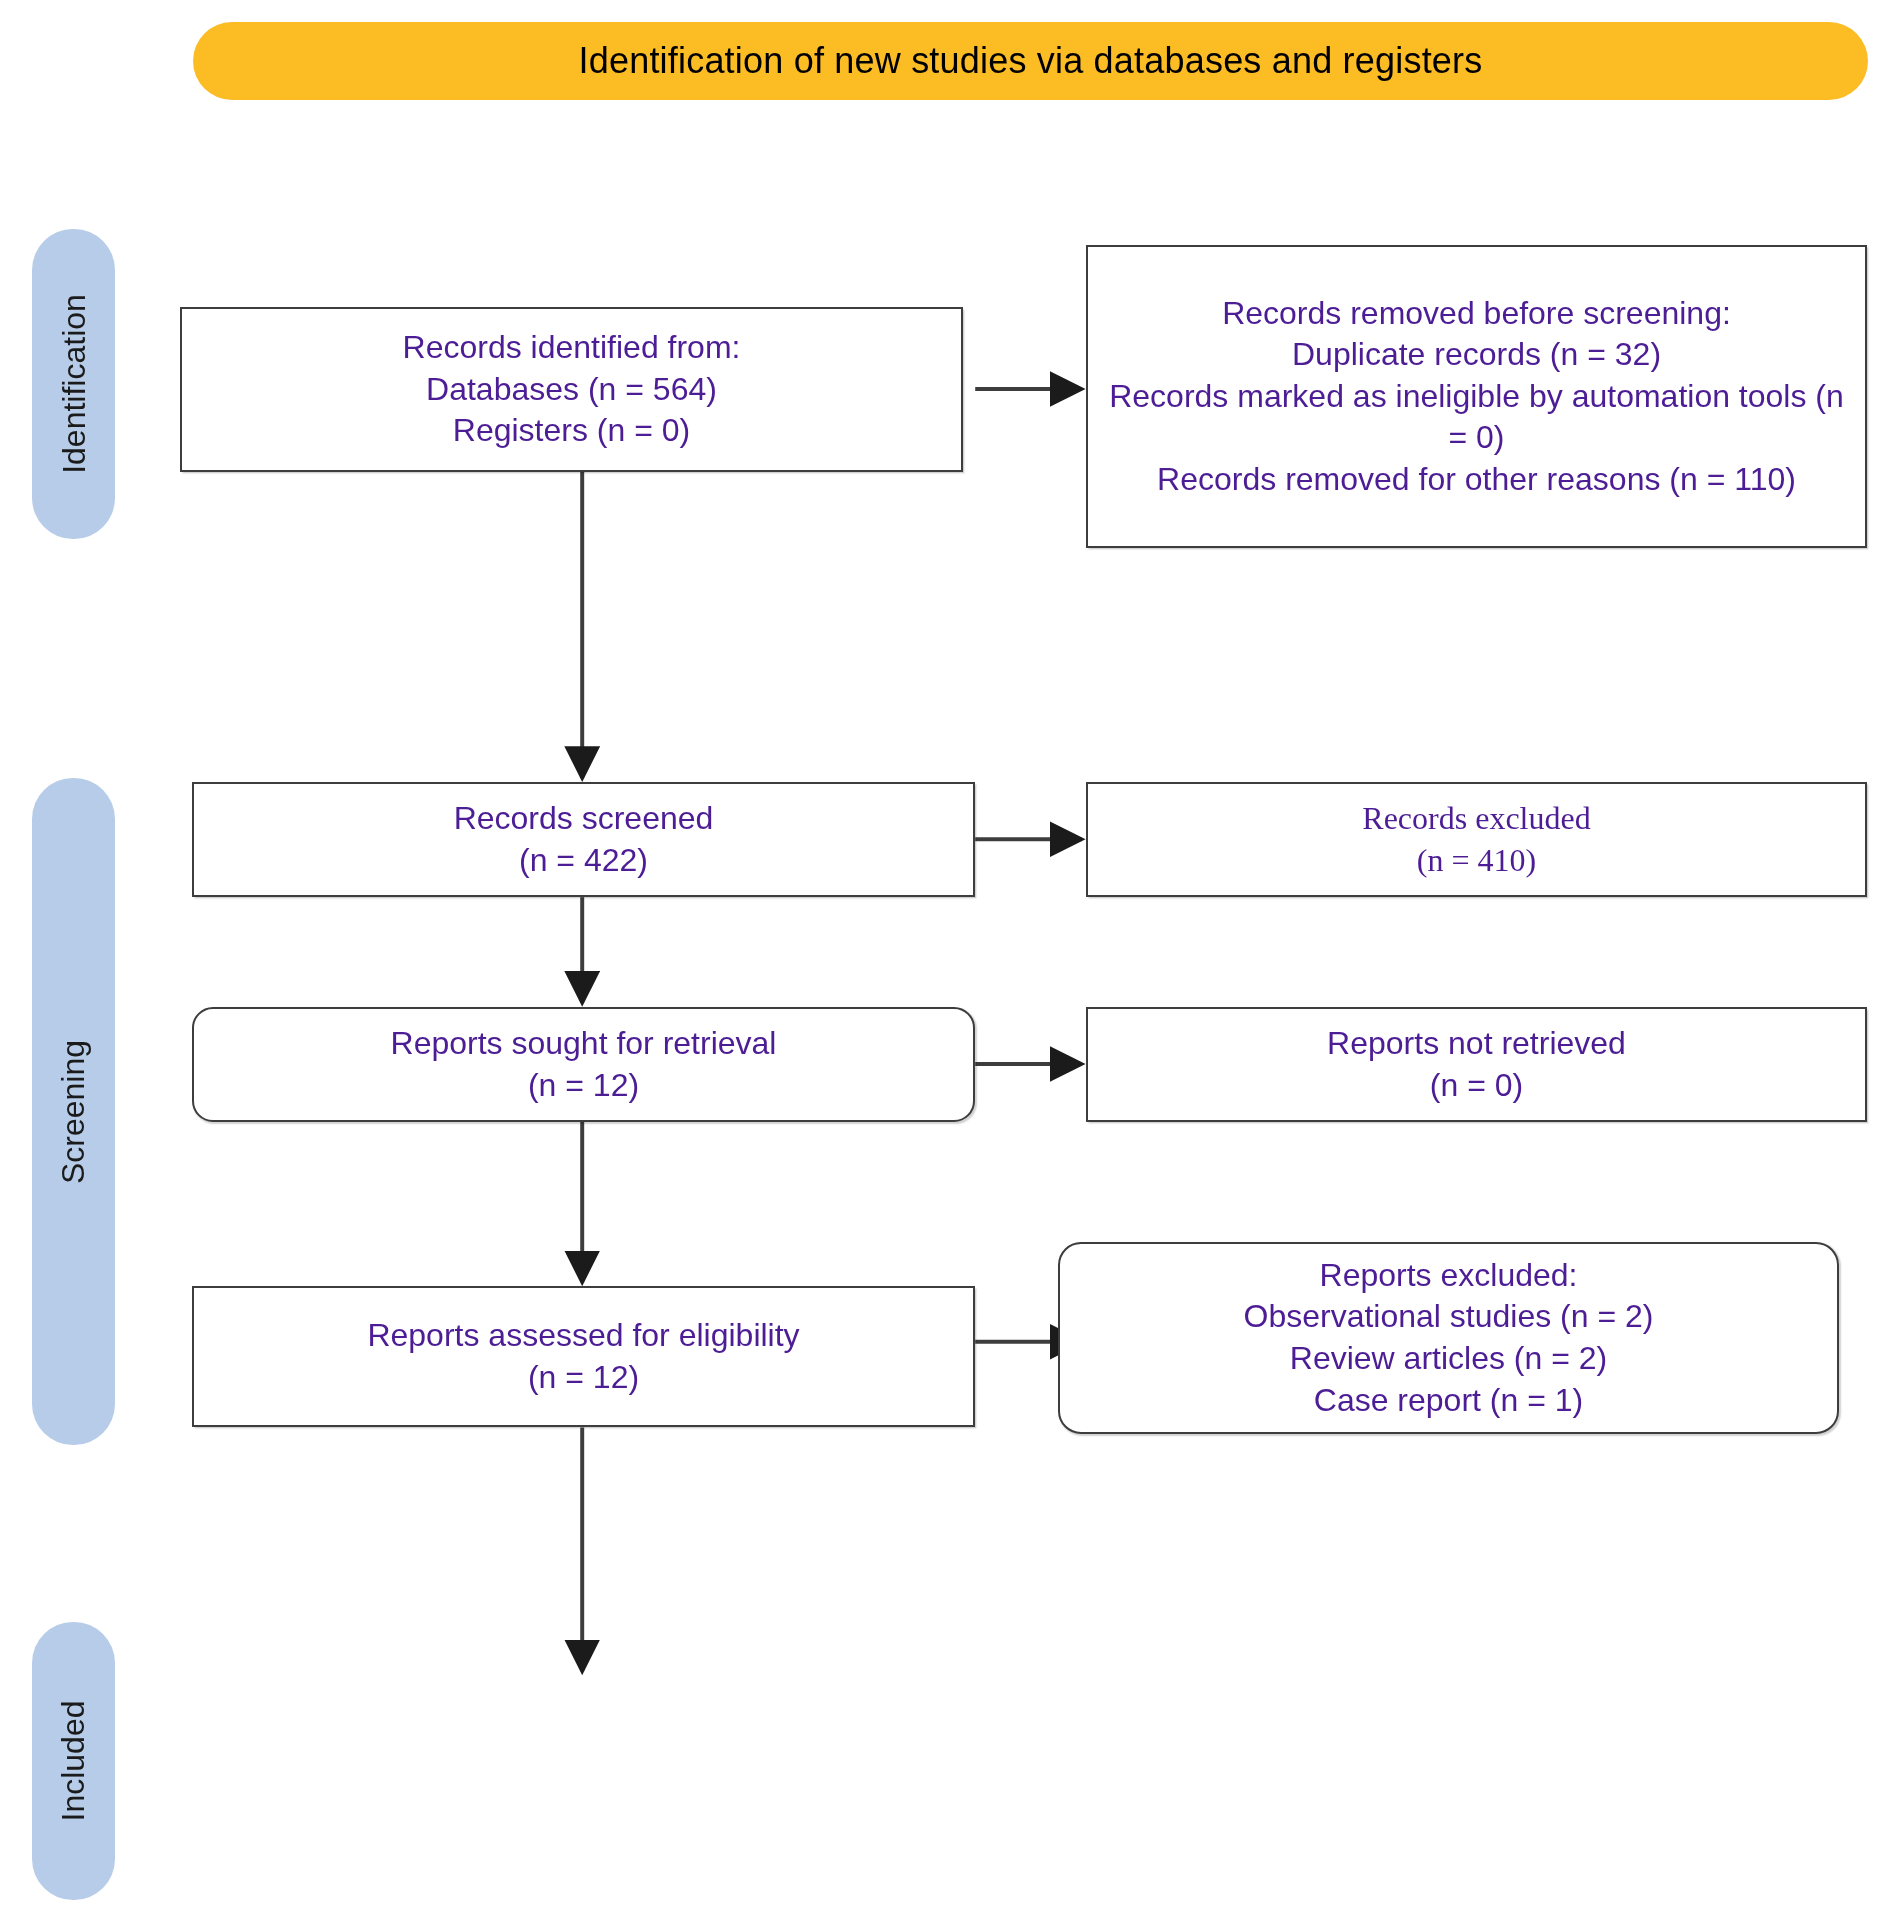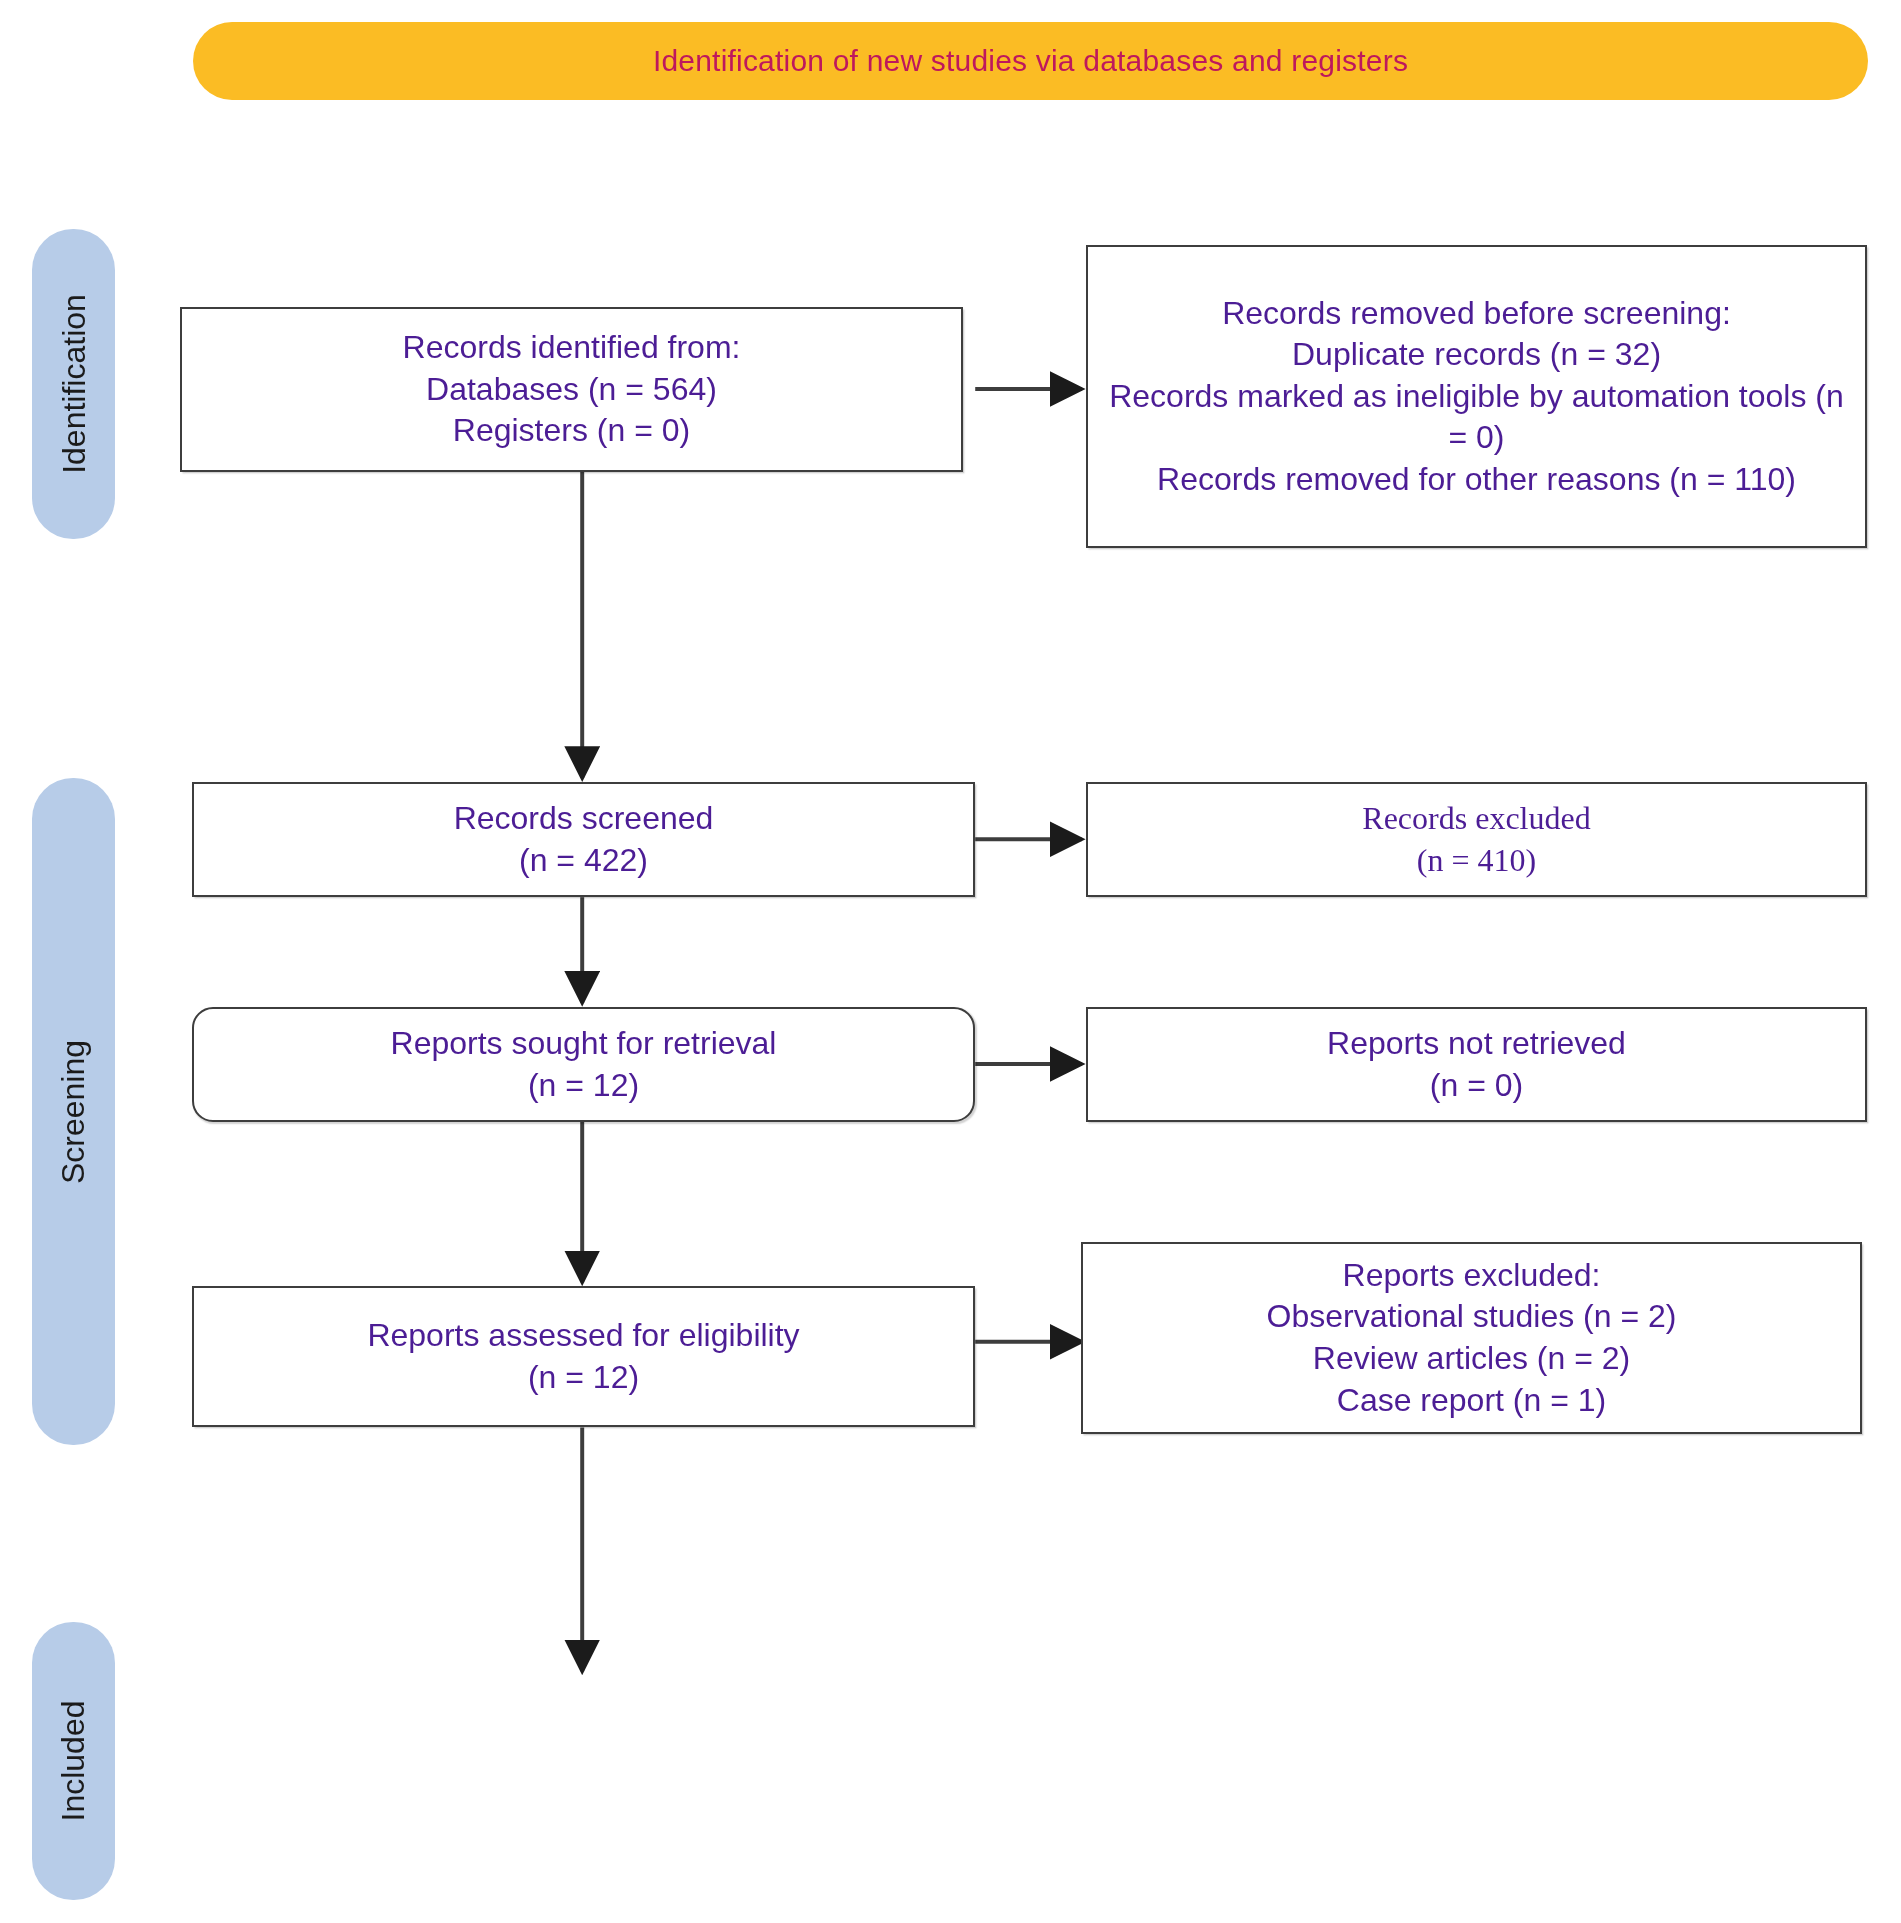--- a/index.html
+++ b/index.html
@@ -23,22 +23,22 @@
     top: 22px;
     width: 1675px;
     height: 78px;
     background: #FBBC24;
     border-radius: 39px;
     display: flex;
     align-items: center;
     justify-content: center;
   }
   .banner-label {
-    font-size: 30px;
-    color: #be185d;
+    font-size: 36px;
+    color: #000000;
     letter-spacing: 0.2px;
     text-align: center;
     line-height: 1.2;
   }
 
   
   .phase {
     position: absolute;
     left: 32px;
     width: 83px;
@@ -83,21 +83,21 @@
   #node-identified   { left: 180px; top: 307px;  width: 783px; height: 165px; }
   #node-screened     { left: 192px; top: 782px;  width: 783px; height: 115px; }
   #node-sought       { left: 192px; top: 1007px; width: 783px; height: 115px; border-radius: 21px; }
   #node-assessed     { left: 192px; top: 1286px; width: 783px; height: 141px; }
   #node-included     { left: 192px; top: 1675px; width: 783px; height: 165px; }
 
   
   #node-removed      { left: 1086px; top: 245px;  width: 781px; height: 303px; }
   #node-excluded     { left: 1086px; top: 782px;  width: 781px; height: 115px; font-family: Liberation Serif, serif; }
   #node-notretrieved { left: 1086px; top: 1007px; width: 781px; height: 115px; }
-  #node-repexcluded  { left: 1081px; top: 1242px; width: 781px; height: 192px; }
+  #node-repexcluded  { left: 1058px; top: 1242px; width: 781px; height: 192px; border-radius: 23px; }
 
   
   #connectors {
     position: absolute;
     left: 0;
     top: 0;
     width: 1902px;
     height: 1923px;
     pointer-events: none;
   }

